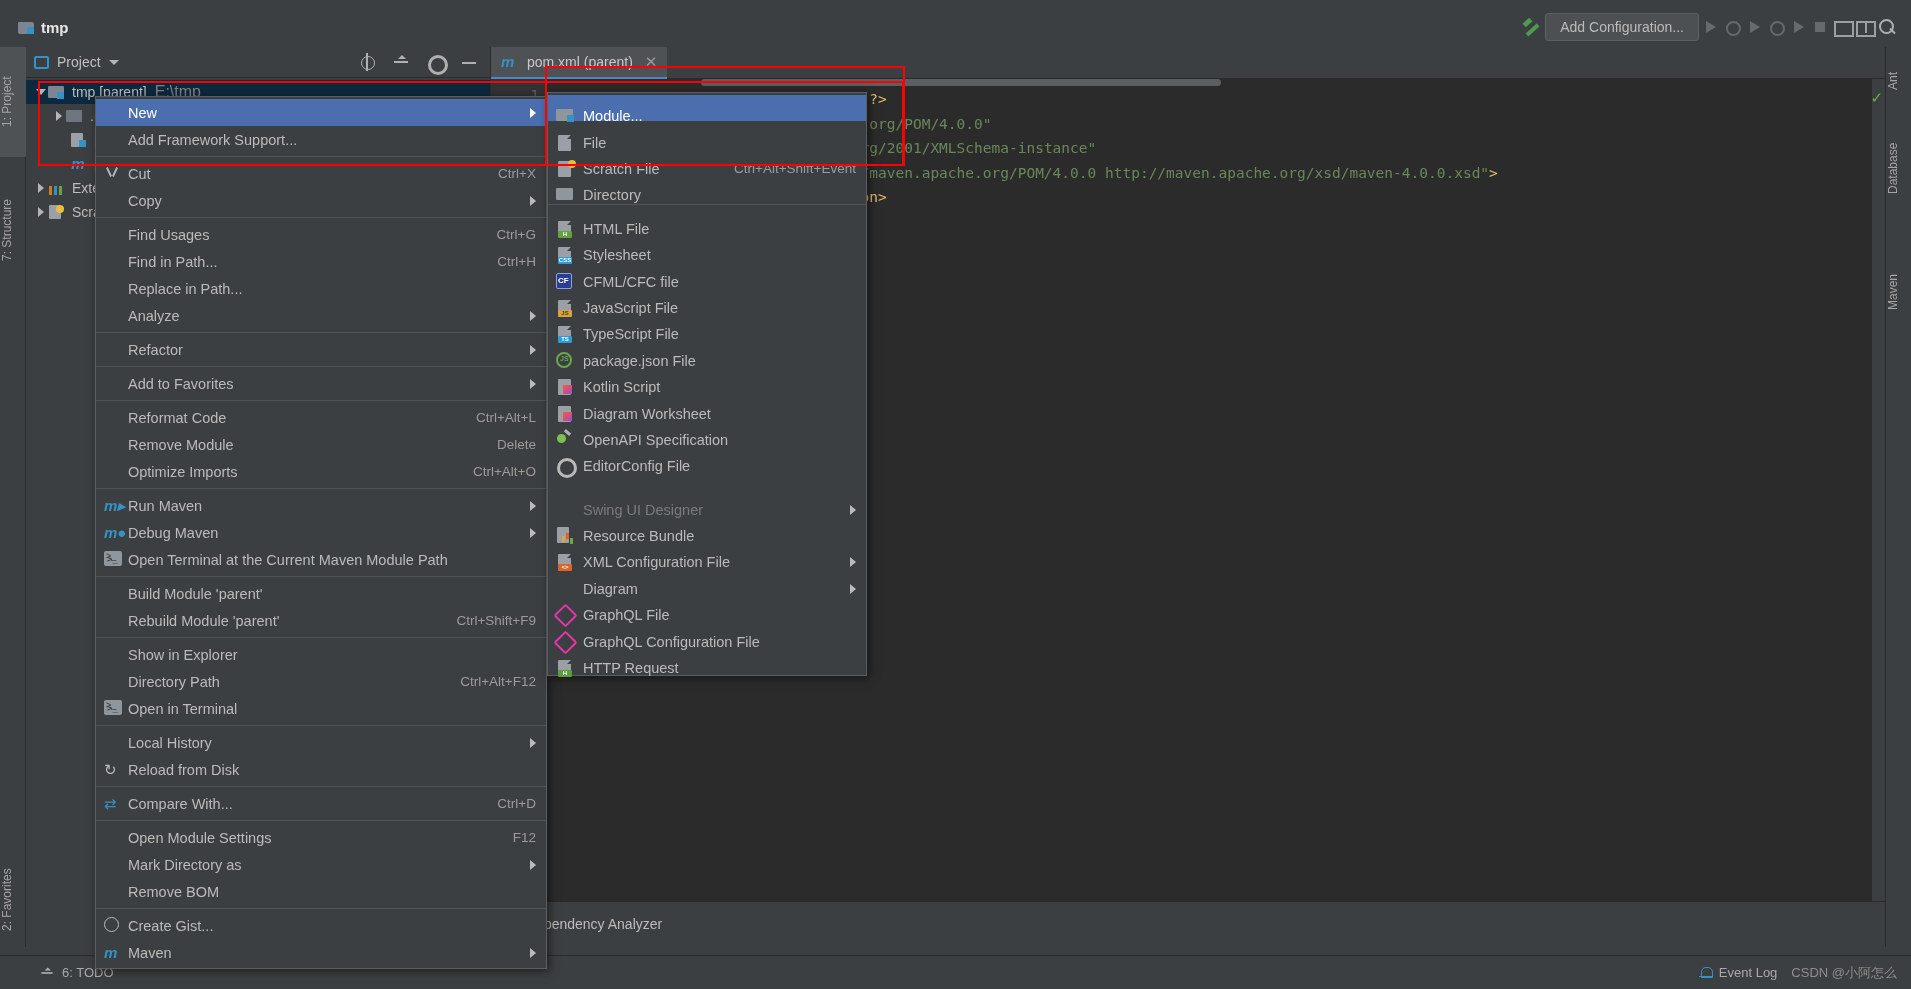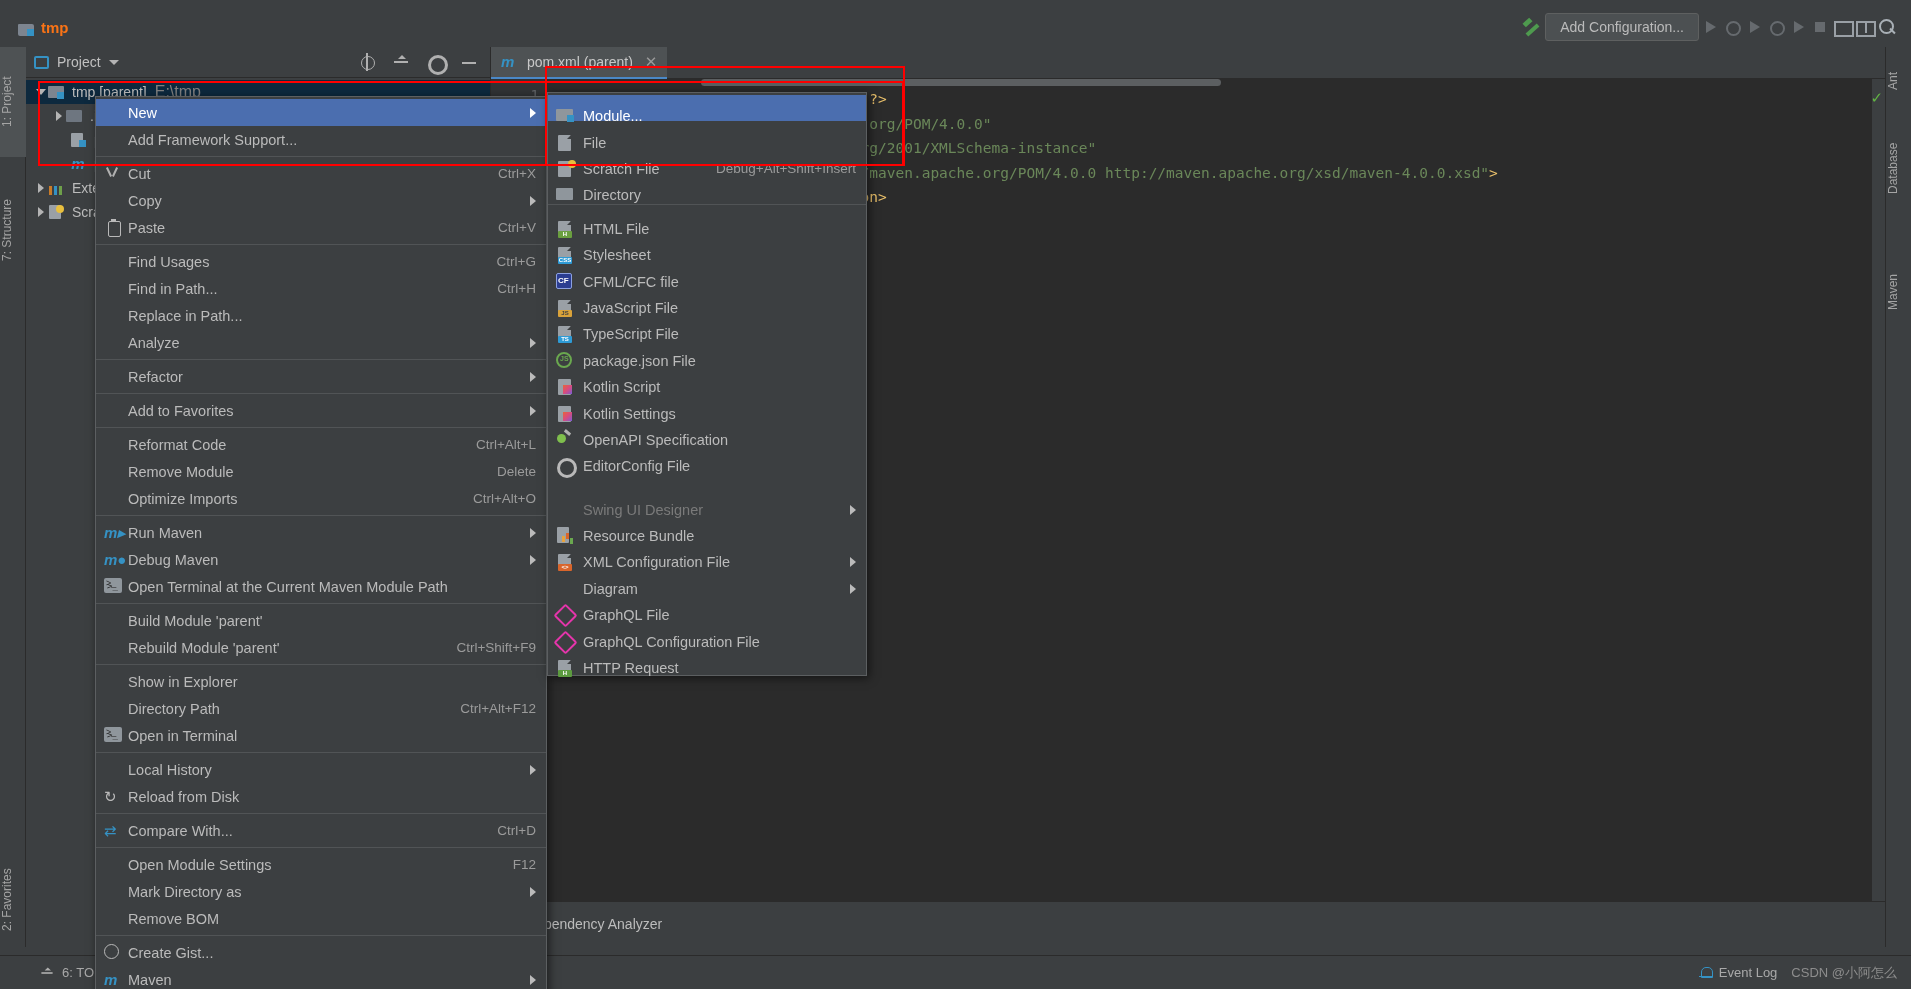--- a/index.html
+++ b/index.html
@@ -17,22 +17,22 @@
     position:absolute; left:0; top:0; width:1911px; height:7px;
     background:#3c3f41;
   }
 
   
   .navbar {
     position:absolute; left:0; top:7px; width:1911px; height:40px;
     background:#3c3f41; display:flex; align-items:center;
   }
   .navbar .crumb {
-    display:flex; align-items:flex-end; gap:7px; margin-left:18px;
-    font-size:15px; color:#f97316; font-weight:bold;
+    display:flex; align-items:center; gap:7px; margin-left:18px;
+    font-size:15px; color:#e5e5e5; font-weight:bold;
   }
   .fldicon {
     width:16px; height:14px; position:relative; display:inline-block;
   }
   .fldicon:before{
     content:""; position:absolute; left:0; top:2px; width:16px; height:12px;
     background:#7d8590; border-radius:1px 2px 2px 2px;
   }
   .fldicon:after{
     content:""; position:absolute; right:0px; bottom:0px; width:7px; height:7px;
@@ -455,25 +455,20 @@
       <div class="mi">
         <span class="mico i-scissors"></span>
         <span class="mtxt">Cut</span>
         <span class="mkey">Ctrl+X</span>
       </div>
       <div class="mi">
         <span class="mico"></span>
         <span class="mtxt">Copy</span>
         <span class="msub"></span>
       </div>
-      <div class="mi">
-        <span class="mico i-clip"></span>
-        <span class="mtxt">Paste</span>
-        <span class="mkey">Ctrl+V</span>
-      </div>
       <div class="msep"></div>
       <div class="mi">
         <span class="mico"></span>
         <span class="mtxt">Find Usages</span>
         <span class="mkey">Ctrl+G</span>
       </div>
       <div class="mi">
         <span class="mico"></span>
         <span class="mtxt">Find in Path...</span>
         <span class="mkey">Ctrl+H</span>
@@ -615,21 +610,21 @@
           <span class="ft"></span>
         </span>
         <span class="stxt">File</span>
       </div>
       <div class="smi">
         <span class="sico">
           <span class="ft"></span>
           <span style="position:absolute;right:0;top:0;width:8px;height:8px;border-radius:50%;background:#e8bf3e;"></span>
         </span>
         <span class="stxt">Scratch File</span>
-        <span class="skey">Debug+Alt+Shift+Insert</span>
+        <span class="skey">Ctrl+Alt+Shift+Event</span>
       </div>
       <div class="smi">
         <span class="sico">
           <span class="i-dirfolder" style="display:block"></span>
         </span>
         <span class="stxt">Directory</span>
       </div>
       <div class="msep"></div>
       <div class="smi">
         <span class="sico">
@@ -676,21 +671,21 @@
           <span class="i-kotlin"></span>
           <span class="i-kotlin2"></span>
         </span>
         <span class="stxt">Kotlin Script</span>
       </div>
       <div class="smi">
         <span class="sico">
           <span class="i-kotlin"></span>
           <span class="i-kotlin2"></span>
         </span>
-        <span class="stxt">Kotlin Settings</span>
+        <span class="stxt">Diagram Worksheet</span>
       </div>
       <div class="smi">
         <span class="sico">
           <span class="i-openapi" style="display:block"></span>
         </span>
         <span class="stxt">OpenAPI Specification</span>
       </div>
       <div class="smi">
         <span class="sico">
           <span class="i-cog" style="display:block"></span>

